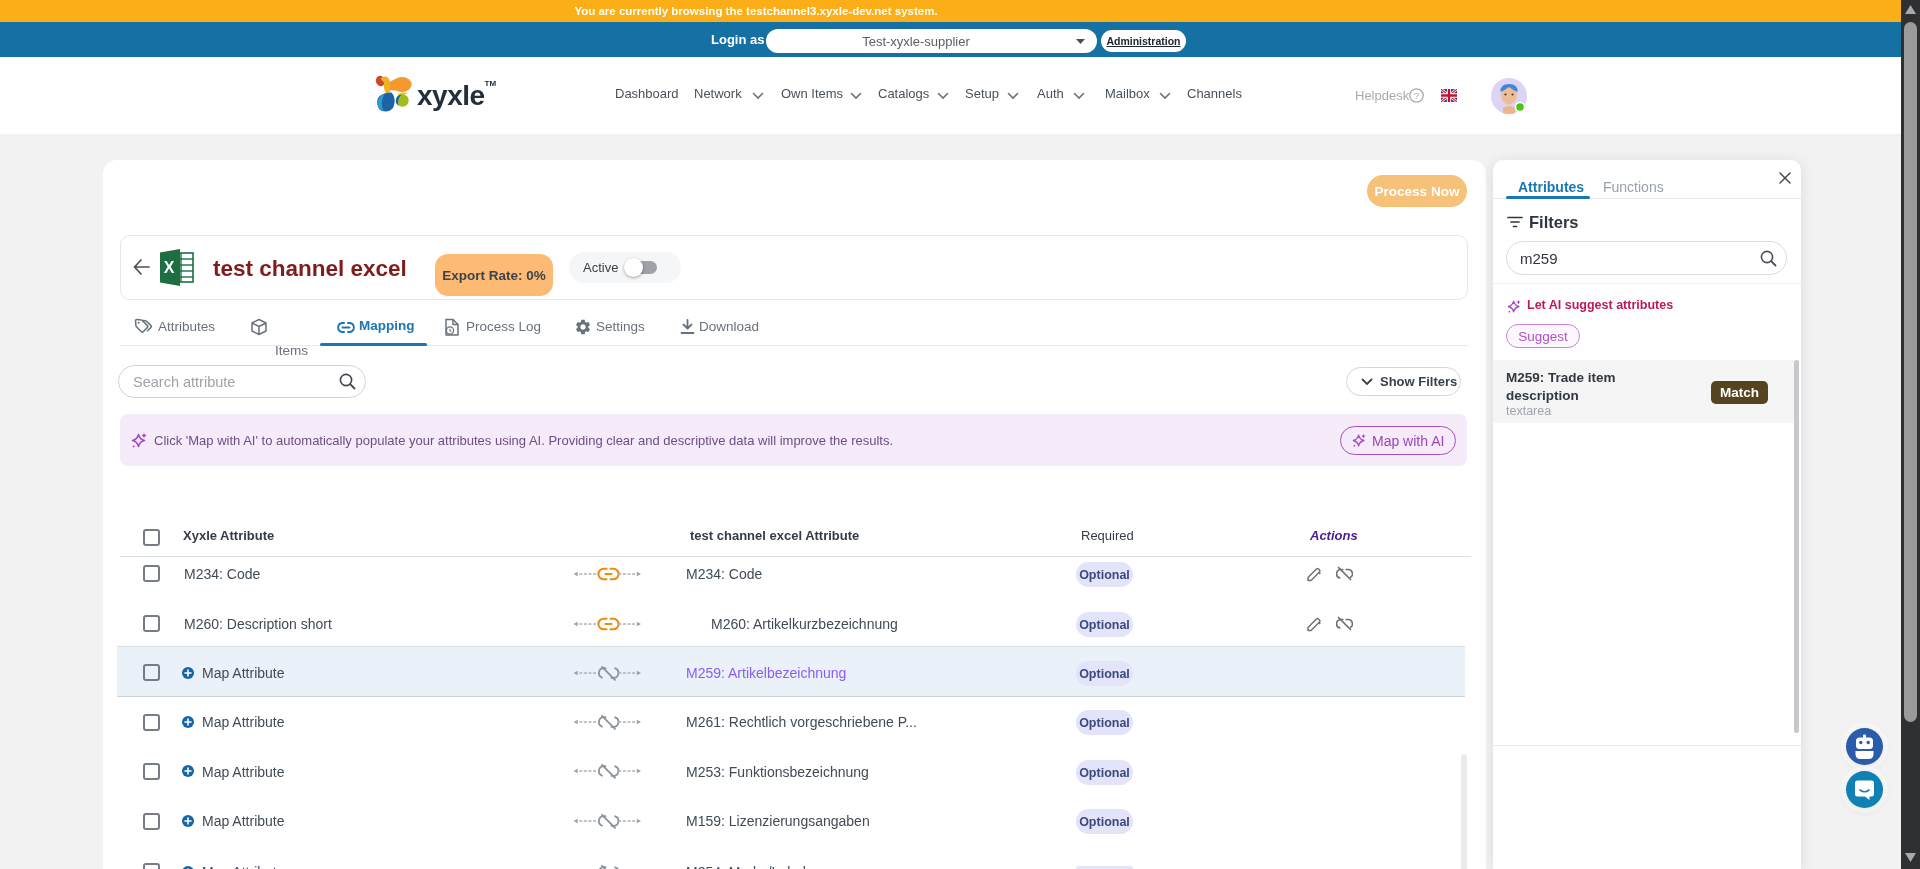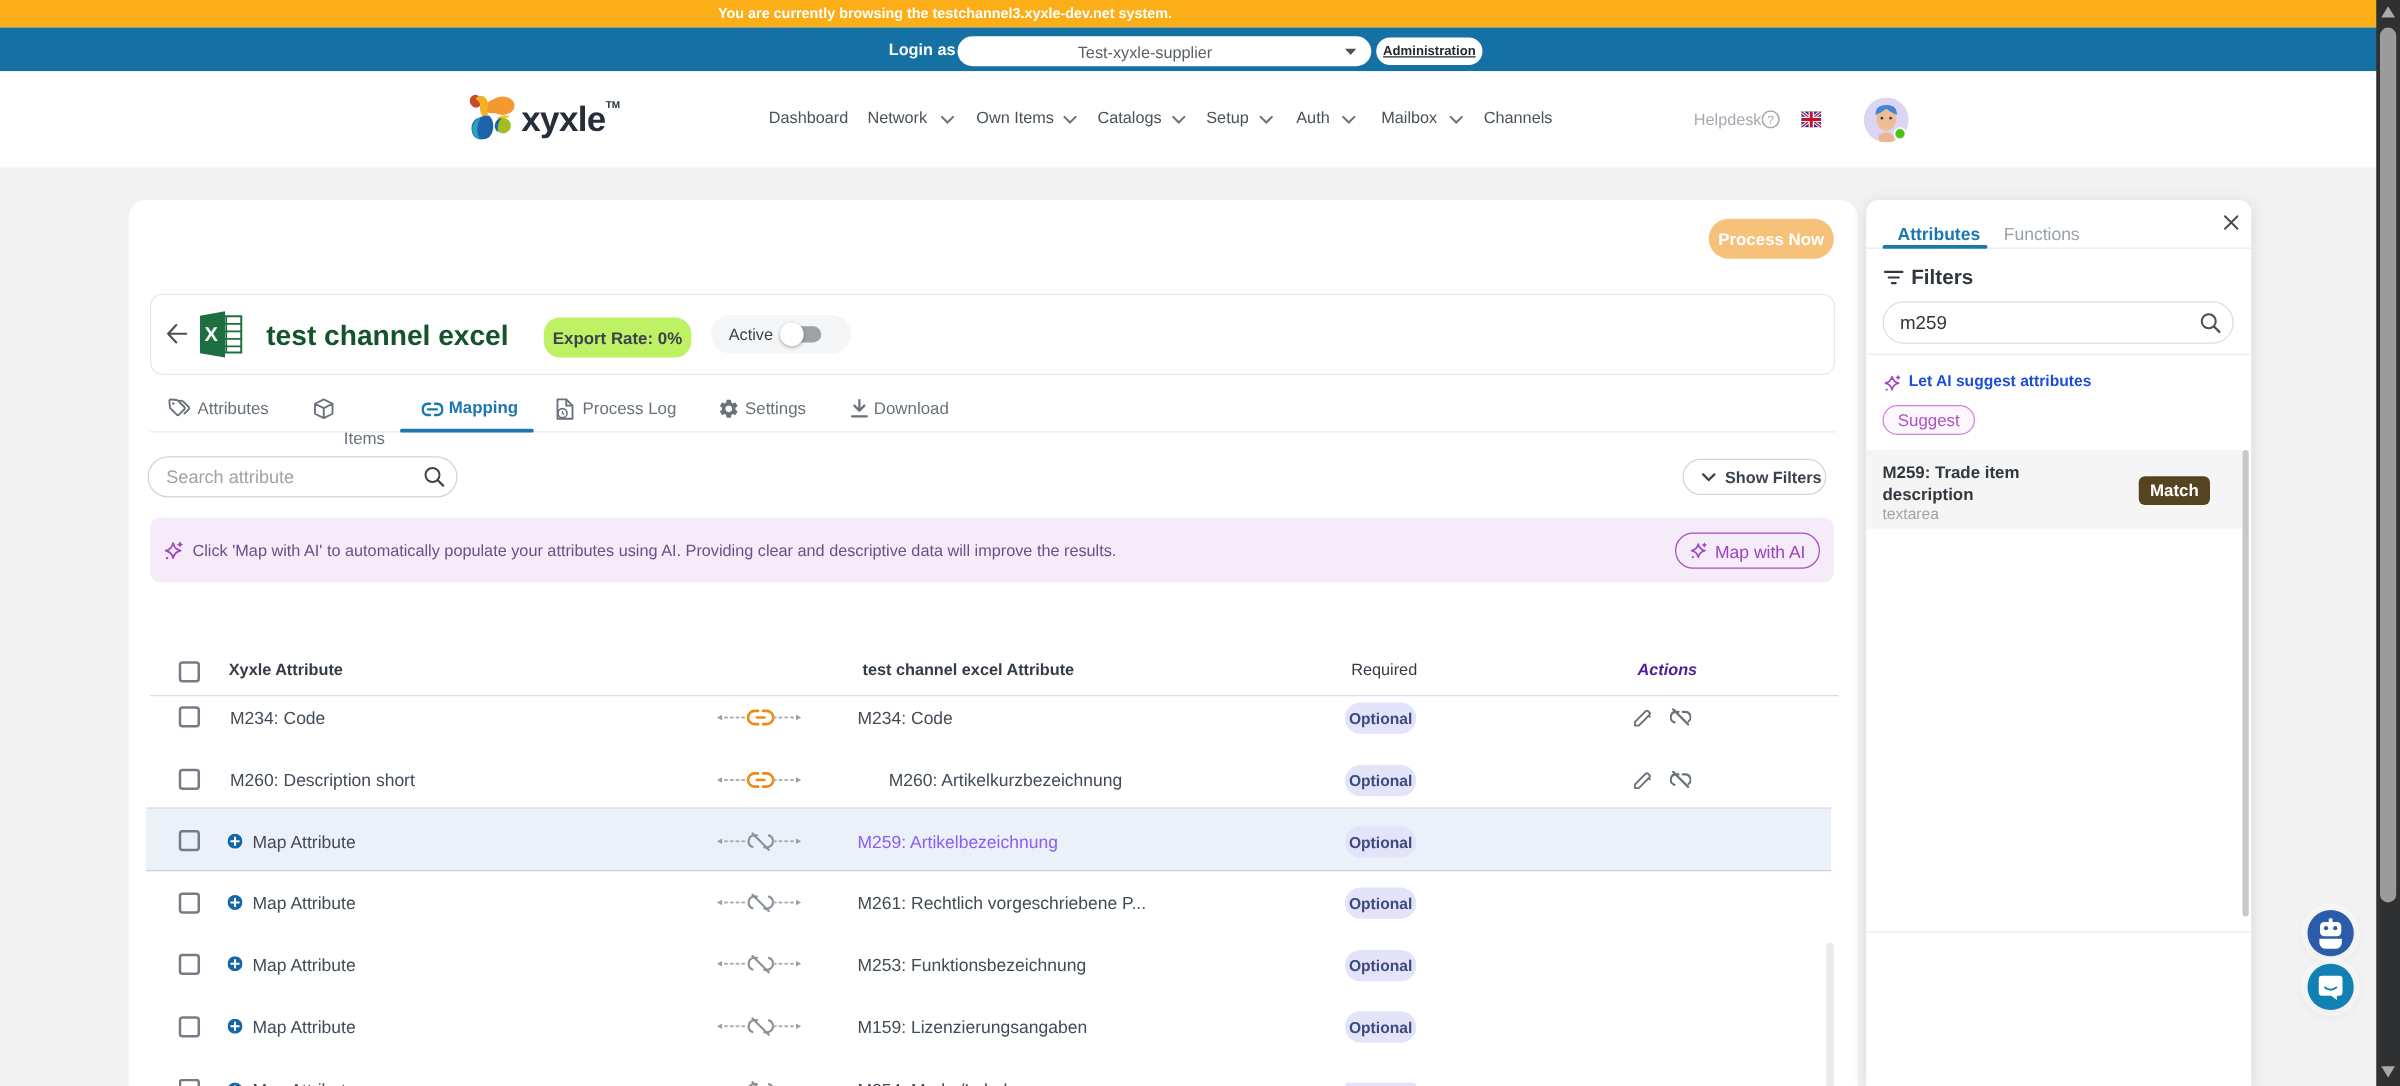--- a/index.html
+++ b/index.html
@@ -119,22 +119,22 @@
 <g stroke="#1D6F42" stroke-width="1.4">
       <line x1="17" y1="11" x2="35" y2="11"></line>
       <line x1="17" y1="17" x2="35" y2="17"></line>
       <line x1="17" y1="23" x2="35" y2="23"></line>
       <line x1="17" y1="29" x2="35" y2="29"></line>
       <line x1="23" y1="5" x2="23" y2="34"></line>
     </g>
 <path d="M2 4.5 L22 1 V38 L2 34.5 Z" fill="#1D6F42"></path>
 <text x="11" y="25" text-anchor="middle" font-size="16" font-weight="bold" fill="#fff" font-family="Liberation Sans">X</text>
 </svg>
-<div class="abs" style="left:213px;top:256px;font-size:22.5px;font-weight:bold;color:#14532d;text-align:center;">test channel excel</div>
-<div class="abs" style="left:435px;top:254px;width:118px;height:32px;background:#bef264;border-radius:13px;display:flex;align-items:center;justify-content:center;font-size:13.5px;color:#3C434B;font-weight:bold;">Export Rate: 0%</div>
+<div class="abs" style="left:213px;top:256px;font-size:22.5px;font-weight:bold;color:#7f1d1d;text-align:center;">test channel excel</div>
+<div class="abs" style="left:435px;top:254px;width:118px;height:42px;background:#fdba74;border-radius:13px;display:flex;align-items:center;justify-content:center;font-size:13.5px;color:#3C434B;font-weight:bold;">Export Rate: 0%</div>
 <div class="abs" style="left:569px;top:252px;width:112px;height:31px;background:#F5F6F7;border-radius:16px;"></div>
 <div class="abs" style="left:583px;top:252px;height:31px;display:flex;align-items:center;font-size:13px;color:#3A4249;">Active</div>
 <div class="abs" style="left:626px;top:261px;width:31px;height:13px;background:#9FA1A9;border-radius:7px;"></div>
 <div class="abs" style="left:624px;top:258px;width:19px;height:19px;background:#fff;border-radius:50%;box-shadow:0 1px 3px rgba(0,0,0,0.35);"></div>
 
 <div class="abs" style="left:120px;top:345px;width:1348px;height:1px;background:#E8EAED;"></div>
 <div class="abs" style="left:320px;top:343px;width:107px;height:3px;background:#1B76B1;border-radius:2px;"></div>
 <svg class="abs" style="left:134px;top:318px;" width="19" height="18" viewBox="0 0 19 18">
     <path d="M1.5 2.8 Q1.6 1.5 2.9 1.6 L7.3 2 Q8 2 8.5 2.6 L13.5 7.6 Q14.4 8.5 13.5 9.4 L9.2 13.7 Q8.3 14.6 7.4 13.7 L2.4 8.7 Q1.9 8.2 1.9 7.5 Z" fill="none" stroke="#69727C" stroke-width="1.5" stroke-linejoin="round"></path>
     <path d="M9.5 2.5 L11.5 2.7 Q12.2 2.7 12.7 3.3 L17 7.6 Q17.9 8.5 17 9.4 L13.6 12.8" fill="none" stroke="#69727C" stroke-width="1.5" stroke-linecap="round"></path>
@@ -349,21 +349,21 @@
 <svg class="abs" style="left:1760px;top:250px;" width="17" height="17" viewBox="0 0 17 17">
     <circle cx="7" cy="7" r="5.6" fill="none" stroke="#4A5057" stroke-width="1.6"></circle>
     <line x1="11.2" y1="11.2" x2="15.5" y2="15.5" stroke="#4A5057" stroke-width="1.8" stroke-linecap="round"></line>
   </svg>
 <div class="abs" style="left:1493px;top:283px;width:308px;height:1px;background:#EDEEF0;"></div>
 <svg class="abs" style="left:1507px;top:299px;" width="15" height="15" viewBox="0 0 17 17">
     <path d="M7.5 2.5 Q8.6 7.4 13.5 8.5 Q8.6 9.6 7.5 14.5 Q6.4 9.6 1.5 8.5 Q6.4 7.4 7.5 2.5 Z" fill="none" stroke="#A347C4" stroke-width="1.5" stroke-linejoin="round"></path>
     <path d="M13 1 Q13.4 2.9 15.5 3.5 Q13.4 4.1 13 6 Q12.6 4.1 10.5 3.5 Q12.6 2.9 13 1 Z" fill="#A347C4"></path>
     <rect x="1.8" y="13.6" width="1.7" height="1.7" fill="#A347C4"></rect>
   </svg>
-<div class="abs" style="left:1527px;top:298px;font-size:12.5px;font-weight:bold;color:#1d4ed8;">Let AI suggest attributes</div>
+<div class="abs" style="left:1527px;top:298px;font-size:12.5px;font-weight:bold;color:#be185d;">Let AI suggest attributes</div>
 <div class="abs" style="left:1506px;top:324px;width:74px;height:24px;background:#FCF6FD;border:1.5px solid #CC84D8;border-radius:13px;display:flex;align-items:center;justify-content:center;font-size:13.5px;color:#AF53C5;">Suggest</div>
 
 <div class="abs" style="left:1493px;top:360px;width:301px;height:63px;background:#F5F5F6;"></div>
 <div class="abs" style="left:1506px;top:369px;font-size:13.5px;font-weight:bold;color:#31383F;line-height:17.5px;">M259: Trade item<br>description</div>
 <div class="abs" style="left:1506px;top:404px;font-size:12.5px;color:#9FA5AB;">textarea</div>
 <div class="abs" style="left:1711px;top:381px;width:57px;height:23px;background:#564420;border-radius:5px;display:flex;align-items:center;justify-content:center;font-size:13.5px;font-weight:bold;color:#fff;">Match</div>
 
 <div class="abs" style="left:1794px;top:360px;width:5px;height:373px;background:#C6C8CC;border-radius:3px;"></div>
 <div class="abs" style="left:1493px;top:745px;width:308px;height:1px;background:#E9EBED;"></div>
 

